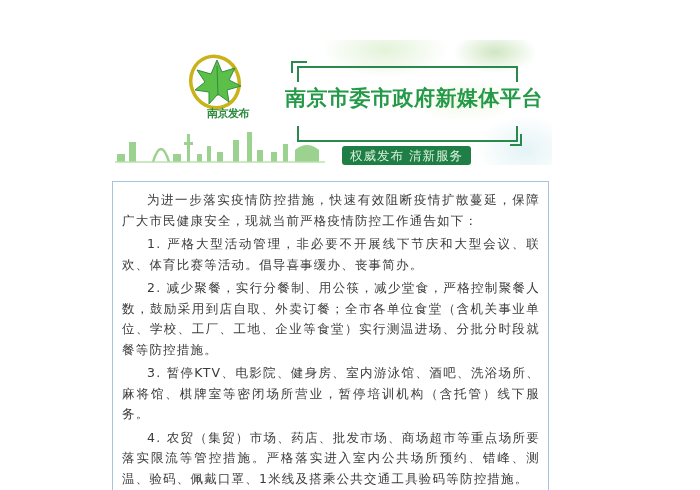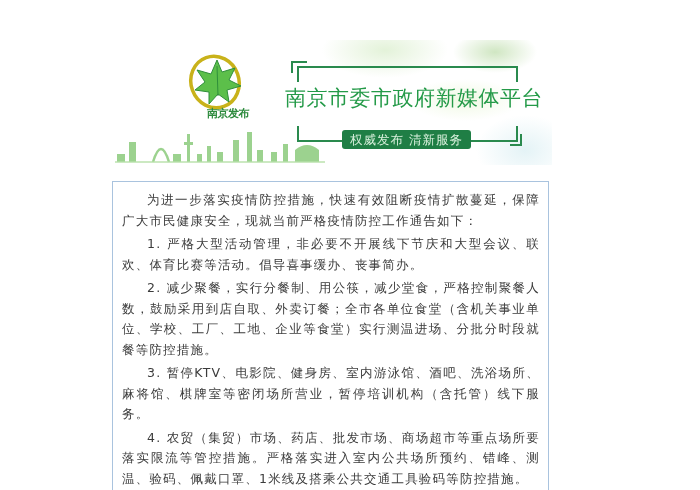--- a/index.html
+++ b/index.html
@@ -17,23 +17,23 @@
      font-size:11px; font-weight:bold; color:#2e8b3e; letter-spacing:-0.5px; }
   .skyline { position:absolute; left:0; top:92px; width:220px; height:32px; }
   .frame-top { position:absolute; left:182px; top:26px; width:217px; height:14px;
      border-top:2px solid #2a8a4e; border-left:2px solid #2a8a4e; border-right:2px solid #2a8a4e; }
   .frame-corner-tl { position:absolute; left:176px; top:21px; width:14px; height:10px;
      border-top:2px solid #2a8a4e; border-left:2px solid #2a8a4e; }
   .frame-bottom { position:absolute; left:182px; top:86px; width:217px; height:14px;
      border-bottom:2px solid #2a8a4e; border-left:2px solid #2a8a4e; border-right:2px solid #2a8a4e; }
   .frame-corner-br { position:absolute; left:395px; top:94px; width:10px; height:10px;
      border-bottom:2px solid #2a8a4e; border-right:2px solid #2a8a4e; }
-  .banner-title { position:absolute; left:170px; top:44px; width:262px; font-size:21px; font-weight:normal;
+  .banner-title { position:absolute; left:170px; top:44px; width:262px; font-size:21px; font-weight:bold;
      color:#249a48; letter-spacing:0.5px; white-space:nowrap; }
-  .banner-slogan { position:absolute; left:227px; top:90px; height:19px; padding:0 8px; background:#1f7e45;
+  .banner-slogan { position:absolute; left:227px; top:106px; height:19px; padding:0 8px; background:#1f7e45;
      color:#d8f0dc; font-size:12.5px; line-height:19px; border-radius:3px; white-space:nowrap; letter-spacing:1px; }
   .notice-box { position:absolute; left:112px; top:181px; width:437px; height:320px;
      border:1px solid #a9c3de; border-bottom:none; box-sizing:border-box; padding:8px 8px 0 9px; }
   .notice-box p { margin:0 0 3px 0; font-size:12.5px; line-height:20.5px; color:#3b3b3b;
      text-indent:2em; letter-spacing:1.2px; text-align:justify; }
 </style>
 </head>
 <body>
 
 <div class="banner">

